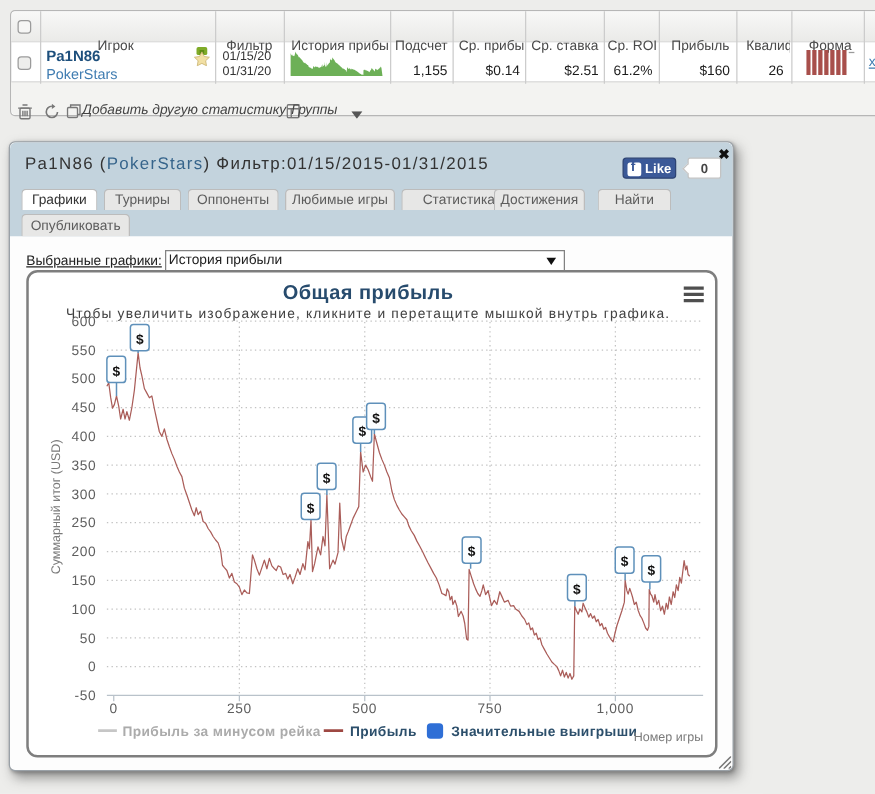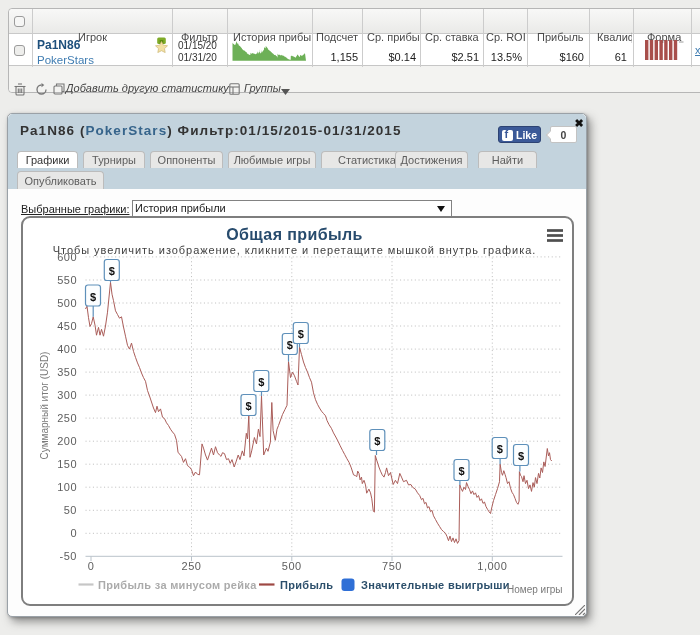--- a/index.html
+++ b/index.html
@@ -17,21 +17,21 @@
 .hth { position:absolute; top:6px; font-size:11px; color:#4a4a4a; white-space:nowrap;margin-top:16px; }
 .num { position:absolute; font-size:11px; color:#1b1b1b; top:42px; text-align:right; }
 .cb { position:absolute; width:11px; height:11px; border:1px solid #9b9b9b; border-radius:3px; background:#f6f6f5; }
 .tooltxt { position:absolute; top:73px; font-size:11px; color:#444; white-space:nowrap;font-style:italic; }
 
 #pop { position:absolute; left:7px; top:113px; width:580px; height:504px;
   background:#fdfdfd; border:1px solid #9aa1a7; border-radius:5px;
   box-shadow:4px 5px 9px rgba(60,60,60,.5), 1px 1px 3px rgba(80,80,80,.4); }
 #pophead { position:absolute; left:0; top:0; width:100%; height:75px;
   background:#c3d3dd; border-radius:5px 5px 0 0; }
-#ptitle { position:absolute; left:12px; top:9px; font-size:13.5px; font-weight:bold; color:#333; letter-spacing:1.05px; }
+#ptitle { position:absolute; left:12px; top:9px; font-size:13.5px; font-weight:normal; color:#333; letter-spacing:1.05px; }
 .tab { position:absolute; height:17px; background:#e7e7e6; border:1px solid #bcbcbc;
   border-bottom:none; border-radius:4px 4px 0 0; font-size:11px; color:#5d5d5d;
   text-align:center; line-height:17px; white-space:nowrap; }
 .tab.act { background:#fff; color:#333; }
 #selrow { position:absolute; left:13px; top:89px; font-size:11px; color:#222;text-decoration:underline; }
 #sel { position:absolute; left:123.5px; top:86px; width:320.5px; height:16.5px; background:#fff;
   border:1px solid #828282; font-size:11px; color:#222; line-height:14.5px; padding-left:2.5px; }
 #chart { position:absolute; left:12.5px; top:101.5px; width:553px; height:390px;
   background:#fff; border:2px solid #7e7e7e; border-radius:9px; }
 .ctitle { font:bold 16px "Liberation Sans",sans-serif; fill:#274b6d; letter-spacing:.4px; }
@@ -79,23 +79,23 @@
    <polygon points="7.5,4.5 9.4,8.2 13.5,8.8 10.5,11.6 11.2,15.6 7.5,13.7 3.8,15.6 4.5,11.6 1.5,8.8 5.6,8.2" fill="#f2e0a4" stroke="#cdb777" stroke-width=".7"></polygon>
  </svg>
  <div class="abs" style="left:169px;top:31px;font-size:10px;color:#333">01/15/20</div>
  <div class="abs" style="left:169px;top:43px;font-size:10px;color:#333">01/31/20</div>
  <svg class="abs" style="left:223px;top:29px" width="75" height="25" viewBox="223 29 75 25">
    <path transform="translate(-8,-8)" d="M231.5,59.8 L 231.5,42.0 231.7,41.8 232.0,42.7 232.2,43.3 232.4,43.1 232.7,42.6 233.0,43.2 233.2,43.9 233.5,43.4 233.8,43.9 234.0,43.5 234.3,44.0 234.6,43.3 234.9,42.3 235.4,40.1 235.6,41.0 235.9,41.4 236.2,42.2 236.5,42.4 236.8,42.7 237.1,42.6 237.4,43.3 237.7,44.0 238.0,44.7 238.4,44.9 238.7,44.5 239.0,45.1 239.3,45.5 239.6,45.9 239.9,46.2 240.2,46.6 240.5,47.0 240.8,47.2 241.2,47.9 241.5,48.3 241.8,48.7 242.1,49.1 242.4,49.5 242.6,49.0 242.9,49.4 243.2,49.2 243.5,49.8 243.8,49.9 244.1,50.2 244.4,50.4 244.7,50.7 245.0,50.9 245.4,51.0 245.7,51.5 245.9,52.3 246.1,52.5 246.4,52.6 246.8,53.1 247.1,52.8 247.4,53.3 247.7,53.4 248.0,53.6 248.3,54.0 248.6,53.7 248.9,53.9 249.3,53.9 249.6,51.7 249.9,52.0 250.2,52.5 250.5,52.9 250.8,52.5 251.1,52.0 251.4,52.5 251.7,51.9 252.1,52.4 252.4,52.5 252.6,52.6 252.8,52.4 253.1,52.4 253.5,52.9 253.8,52.8 254.0,53.1 254.3,52.9 254.7,53.4 254.9,53.0 255.3,52.5 255.6,52.9 255.9,52.2 256.2,52.6 256.5,51.0 256.7,51.4 256.9,49.7 257.1,52.7 257.4,52.2 257.8,51.3 258.1,51.7 258.4,50.7 258.7,51.2 258.9,48.3 259.2,52.5 259.7,52.0 259.9,52.3 260.3,51.6 260.5,48.8 260.7,50.8 261.1,51.5 261.3,50.7 261.6,50.4 261.9,50.0 262.2,49.6 262.6,49.2 262.9,49.0 263.1,45.8 263.4,47.0 263.7,46.6 264.0,46.8 264.4,47.2 264.6,47.5 264.8,44.8 265.1,45.3 265.4,45.8 265.8,46.2 266.1,46.6 266.4,47.0 266.7,47.3 267.0,48.1 267.3,48.6 267.6,48.9 267.9,49.1 268.2,49.4 268.6,49.5 268.9,49.7 269.1,50.0 269.4,50.3 269.8,50.6 270.1,50.9 270.5,51.2 270.8,51.5 271.2,51.9 271.5,52.2 271.9,52.5 272.2,52.8 272.5,53.1 272.9,53.4 273.2,53.9 273.5,54.0 273.7,54.1 273.9,53.7 274.1,53.8 274.3,54.3 274.5,54.1 274.6,54.6 274.9,54.3 275.1,54.7 275.3,55.3 275.6,55.0 275.9,55.2 276.1,55.7 276.3,56.6 276.5,56.6 276.6,52.6 276.8,52.9 277.2,53.4 277.4,53.7 277.7,53.9 278.0,54.1 278.2,53.8 278.4,53.4 278.7,54.0 279.0,53.8 279.4,54.6 279.8,54.3 280.1,54.6 280.4,53.8 280.7,54.1 281.0,54.4 281.5,54.3 281.8,54.7 282.2,54.6 282.4,54.8 282.9,55.0 283.2,55.2 283.5,55.4 283.8,55.7 284.1,55.6 284.3,56.0 284.5,55.9 284.8,56.3 285.0,56.2 285.2,56.6 285.5,56.5 285.7,56.9 286.0,57.2 286.3,57.4 286.6,57.6 286.9,57.9 287.2,58.0 287.6,58.1 287.8,58.4 288.0,58.7 288.3,58.3 288.5,58.7 288.7,58.5 289.0,58.8 289.2,58.5 289.4,58.9 289.7,58.7 289.8,54.7 290.0,54.9 290.2,55.1 290.4,54.8 290.7,55.0 290.8,54.5 291.1,54.8 291.3,55.0 291.5,55.3 291.8,55.1 292.0,55.4 292.2,55.2 292.5,55.6 292.7,55.4 292.9,55.8 293.2,55.7 293.4,56.0 293.6,55.9 293.9,56.2 294.1,56.4 294.3,56.6 294.6,56.7 294.8,56.2 295.0,55.8 295.3,55.4 295.7,54.9 296.0,54.4 296.1,53.2 296.3,53.8 296.4,54.0 296.6,53.6 296.8,53.9 297.0,54.1 297.2,54.6 297.4,54.4 297.7,54.9 297.9,55.2 298.1,55.4 298.4,55.6 298.6,55.9 298.8,56.1 299.0,55.8 299.1,53.7 299.2,54.0 299.4,54.1 299.6,54.4 299.8,54.0 300.0,54.6 300.3,54.3 300.5,54.9 300.7,54.7 301.0,55.1 301.2,54.5 301.4,54.8 301.6,54.1 301.8,54.6 302.0,53.8 302.2,54.2 302.4,53.4 302.7,53.8 302.9,53.0 303.1,53.3 303.3,52.5 303.4,52.1 303.6,52.6 303.8,52.4 303.9,52.9 304.1,53.0 L305,59.8 Z" fill="#6db057"></path>
  </svg>
  <div class="num" style="left:289px;width:60px">1,155</div>
  <div class="num" style="left:347px;width:60px">$0.14</div>
  <div class="num" style="left:410px;width:60px">$2.51</div>
- <div class="num" style="left:453px;width:60px">13.5%</div>
+ <div class="num" style="left:453px;width:60px">61.2%</div>
  <div class="num" style="left:515px;width:60px">$160</div>
- <div class="num" style="left:558px;width:60px">61</div>
+ <div class="num" style="left:558px;width:60px">26</div>
  <svg class="abs" style="left:636px;top:31px" width="42" height="21" viewBox="0 0 42 21">
    <g fill="#a84f4b">
         <rect x="0.0" y="0" width="3.4" height="20"></rect>
         <rect x="4.8" y="0" width="3.4" height="20"></rect>
         <rect x="9.6" y="0" width="3.4" height="20"></rect>
         <rect x="14.4" y="0" width="3.4" height="20"></rect>
         <rect x="19.2" y="0" width="3.4" height="20"></rect>
         <rect x="24.0" y="0" width="3.4" height="20"></rect>
         <rect x="28.8" y="0" width="3.4" height="20"></rect>
       </g>
@@ -124,21 +124,21 @@
       </g>
  </svg>
  <div class="tooltxt" style="left:56.8px">Добавить другую статистику</div>
  <svg class="abs" style="left:220.3px;top:74px" width="11" height="12" viewBox="0 0 11 12">
   <g fill="none" stroke="#777" stroke-width="1.1">
         <rect x="0.8" y="0.8" width="9.4" height="10.4" rx="1"></rect>
         <line x1="0.8" y1="4" x2="10.2" y2="4"></line>
         <line x1="4" y1="4" x2="4" y2="11"></line>
       </g>
  </svg>
- <div class="tooltxt" style="left:235px">Группы</div>
+ <div class="tooltxt" style="left:224px">Группы</div>
  <svg class="abs" style="left:271.5px;top:80px" width="9" height="6" viewBox="0 0 9 6">
       <polygon points="0,0 9,0 4.5,6" fill="#555"></polygon>
     </svg>
 </div>
 
 <div id="pop">
  <div id="pophead"></div>
  <div id="ptitle">Pa1N86 (<span style="color:#36648b">PokerStars</span>) Фильтр:01/15/2015-01/31/2015</div>
 
  <div class="abs" style="left:490px;top:12px;width:43px;height:17px;background:#3b5998;border:1px solid #2d4373;border-radius:3px">

